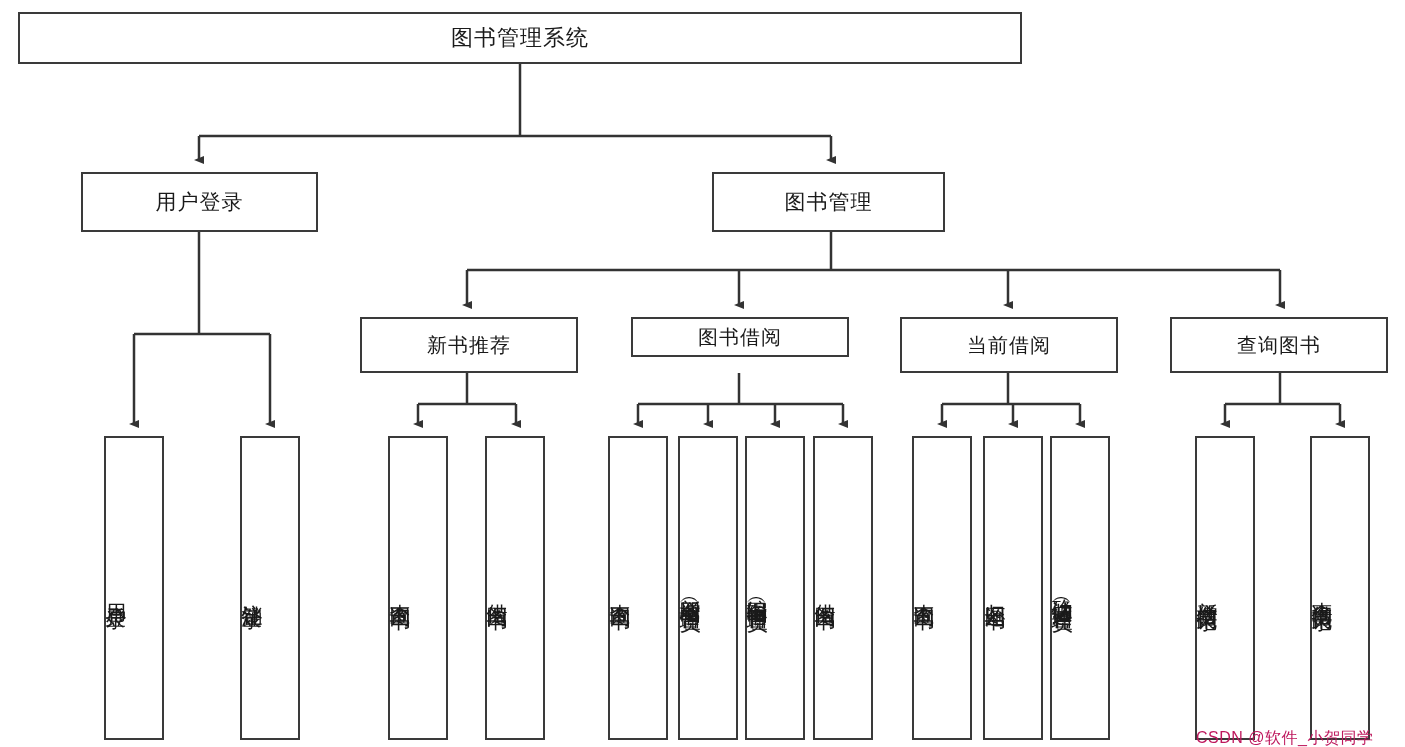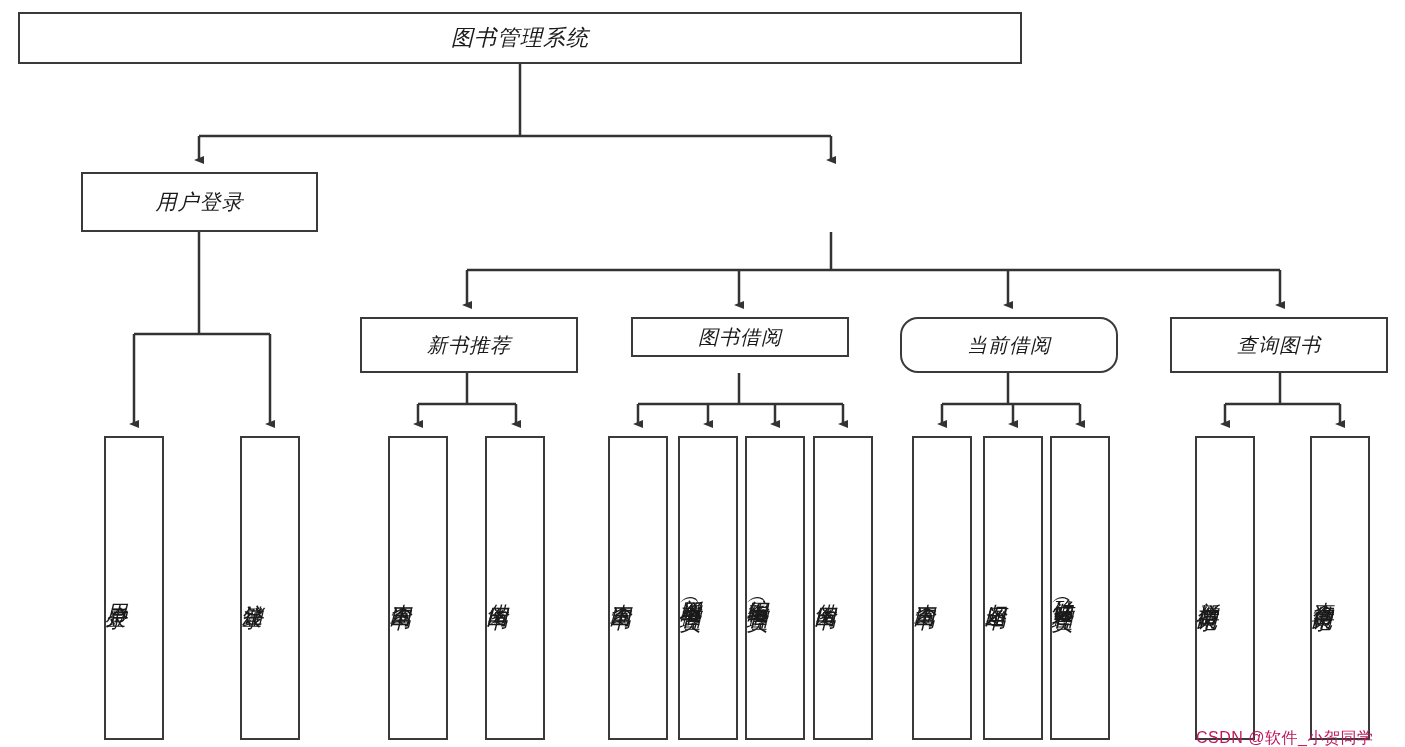--- a/index.html
+++ b/index.html
@@ -26,21 +26,20 @@
   }
   .node {
     position: absolute;
     box-sizing: border-box;
     background: #ffffff;
     border: 2px solid #3a3a3a;
     display: flex;
     align-items: center;
     justify-content: center;
     color: #1a1a1a;
-    font-style: italic;
   }
   .node-root {
     font-size: 22px;
   }
   .node-l1 {
     font-size: 21px;
   }
   .node-l2 {
     font-size: 20px;
   }
@@ -127,28 +126,31 @@
     </g>
   </svg>
 
   <div class="node node-root" style="left:18px; top:12px; width:1004px; height:52px;">
     <span class="htext">图书管理系统</span>
   </div>
 
   <div class="node node-l1" style="left:81px; top:172px; width:237px; height:60px;">
     <span class="htext">用户登录</span>
   </div>
+  <div class="node node-l1" style="left:712px; top:172px; width:233px; height:60px;">
+    <span class="htext">图书管理</span>
+  </div>
 
   <div class="node node-l2" style="left:360px; top:317px; width:218px; height:56px;">
     <span class="htext">新书推荐</span>
   </div>
   <div class="node node-l2" style="left:631px; top:317px; width:218px; height:40px;">
     <span class="htext">图书借阅</span>
   </div>
-  <div class="node node-l2" style="left:900px; top:317px; width:218px; height:56px;border-radius:18px;">
+  <div class="node node-l2" style="left:900px; top:317px; width:218px; height:56px;">
     <span class="htext">当前借阅</span>
   </div>
   <div class="node node-l2" style="left:1170px; top:317px; width:218px; height:56px;">
     <span class="htext">查询图书</span>
   </div>
 
   <div class="node node-leaf" style="left:104px; top:436px; width:60px; height:304px;">
     <span class="vtext">用户登录</span>
   </div>
   <div class="node node-leaf" style="left:240px; top:436px; width:60px; height:304px;">

